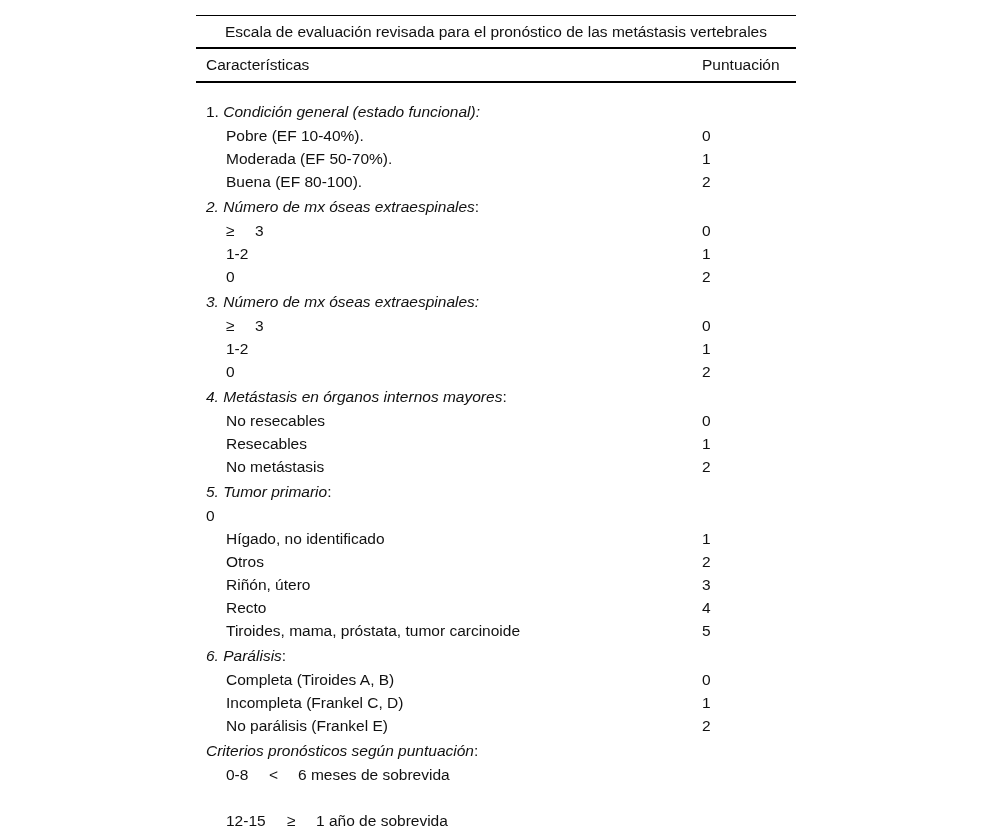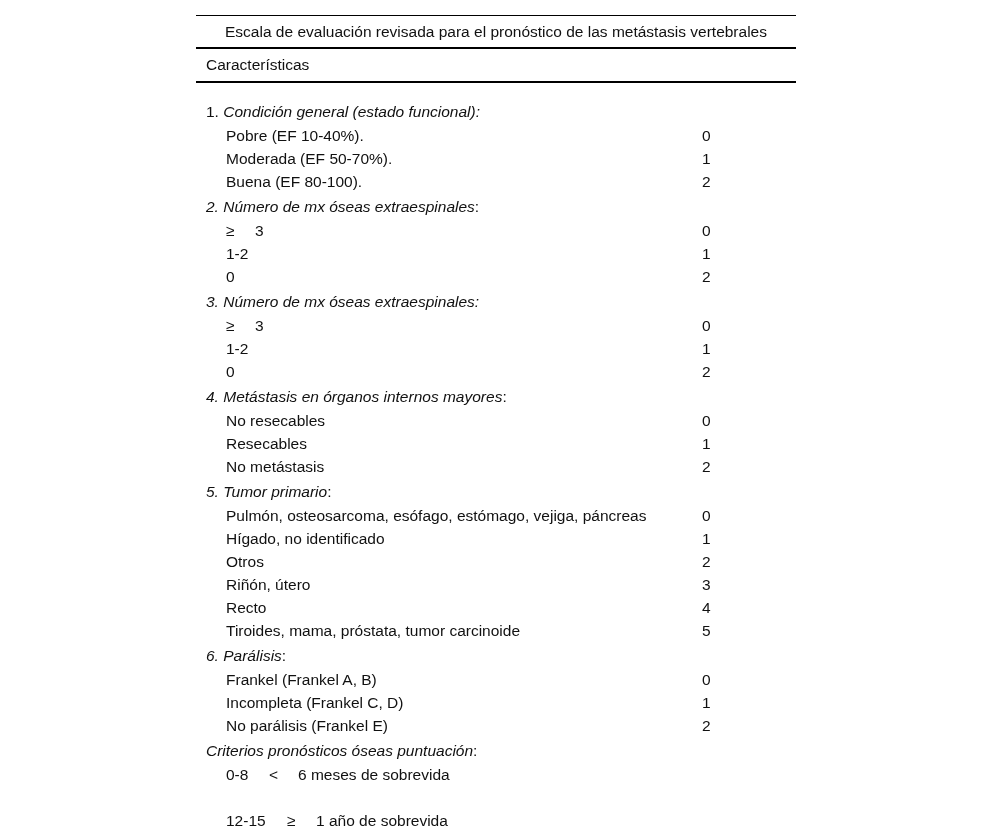--- a/index.html
+++ b/index.html
@@ -74,20 +74,21 @@
     .crit .op { display: inline-block; width: 29px; text-align: left; }
   </style>
 </head>
 <body>
 
 <div class="table-wrap">
   <div class="rule-top"></div>
   <div class="caption">Escala de evaluación revisada para el pronóstico de las metástasis vertebrales</div>
   <div class="header-row">
     <div class="col-char">Características</div>
+    <div class="col-score">Puntuación</div>
   </div>
 
   <div class="body">
 
     <div class="section-title"><span>1.</span> <span class="i">Condición general (estado funcional):</span></div>
     <div class="row">
       <div class="col-char">Pobre (EF 10-40%).</div>
       <div class="col-score">0</div>
     </div>
     <div class="row">
@@ -136,21 +137,20 @@
       <div class="col-char">Resecables</div>
       <div class="col-score">1</div>
     </div>
     <div class="row">
       <div class="col-char">No metástasis</div>
       <div class="col-score">2</div>
     </div>
 
     <div class="section-title gap"><span class="i">5.</span> <span class="i">Tumor primario</span><span>:</span></div>
     <div class="row">
-      <div class="col-char">Pulmón, osteosarcoma, esófago, estómago, vejiga, páncreas</div>
       <div class="col-score">0</div>
     </div>
     <div class="row">
       <div class="col-char">Hígado, no identificado</div>
       <div class="col-score">1</div>
     </div>
     <div class="row">
       <div class="col-char">Otros</div>
       <div class="col-score">2</div>
     </div>
@@ -162,33 +162,33 @@
       <div class="col-char">Recto</div>
       <div class="col-score">4</div>
     </div>
     <div class="row">
       <div class="col-char">Tiroides, mama, próstata, tumor carcinoide</div>
       <div class="col-score">5</div>
     </div>
 
     <div class="section-title gap"><span class="i">6.</span> <span class="i">Parálisis</span><span>:</span></div>
     <div class="row">
-      <div class="col-char">Frankel (Frankel A, B)</div>
+      <div class="col-char">Completa (Tiroides A, B)</div>
       <div class="col-score">0</div>
     </div>
     <div class="row">
       <div class="col-char">Incompleta (Frankel C, D)</div>
       <div class="col-score">1</div>
     </div>
     <div class="row">
       <div class="col-char">No parálisis (Frankel E)</div>
       <div class="col-score">2</div>
     </div>
 
-    <div class="section-title gap"><span class="i">Criterios pronósticos óseas puntuación</span><span>:</span></div>
+    <div class="section-title gap"><span class="i">Criterios pronósticos según puntuación</span><span>:</span></div>
     <div class="row crit">
       <div class="col-char"><span class="range" style="width:43px">0-8</span><span class="op">&lt;</span><span>6 meses de sobrevida</span></div>
       <div class="col-score"></div>
     </div>
     <div class="row crit">
       <div class="col-score"></div>
     </div>
     <div class="row crit">
       <div class="col-char"><span class="range" style="width:61px">12-15</span><span class="op">≥</span><span>1 año de sobrevida</span></div>
       <div class="col-score"></div>

